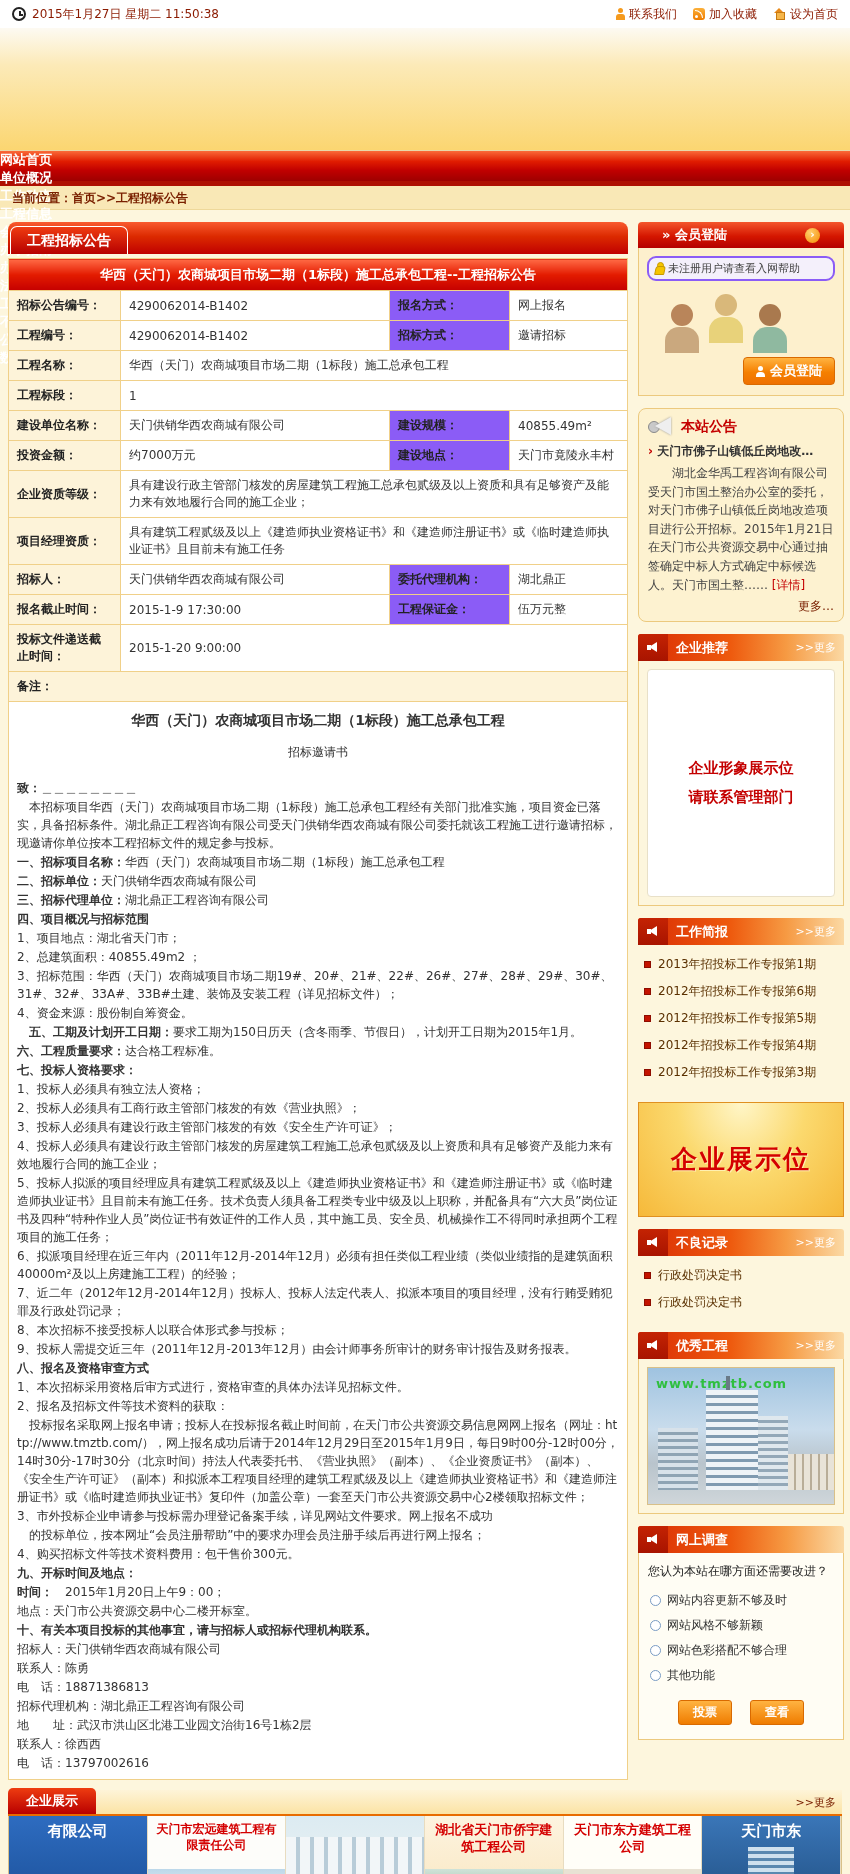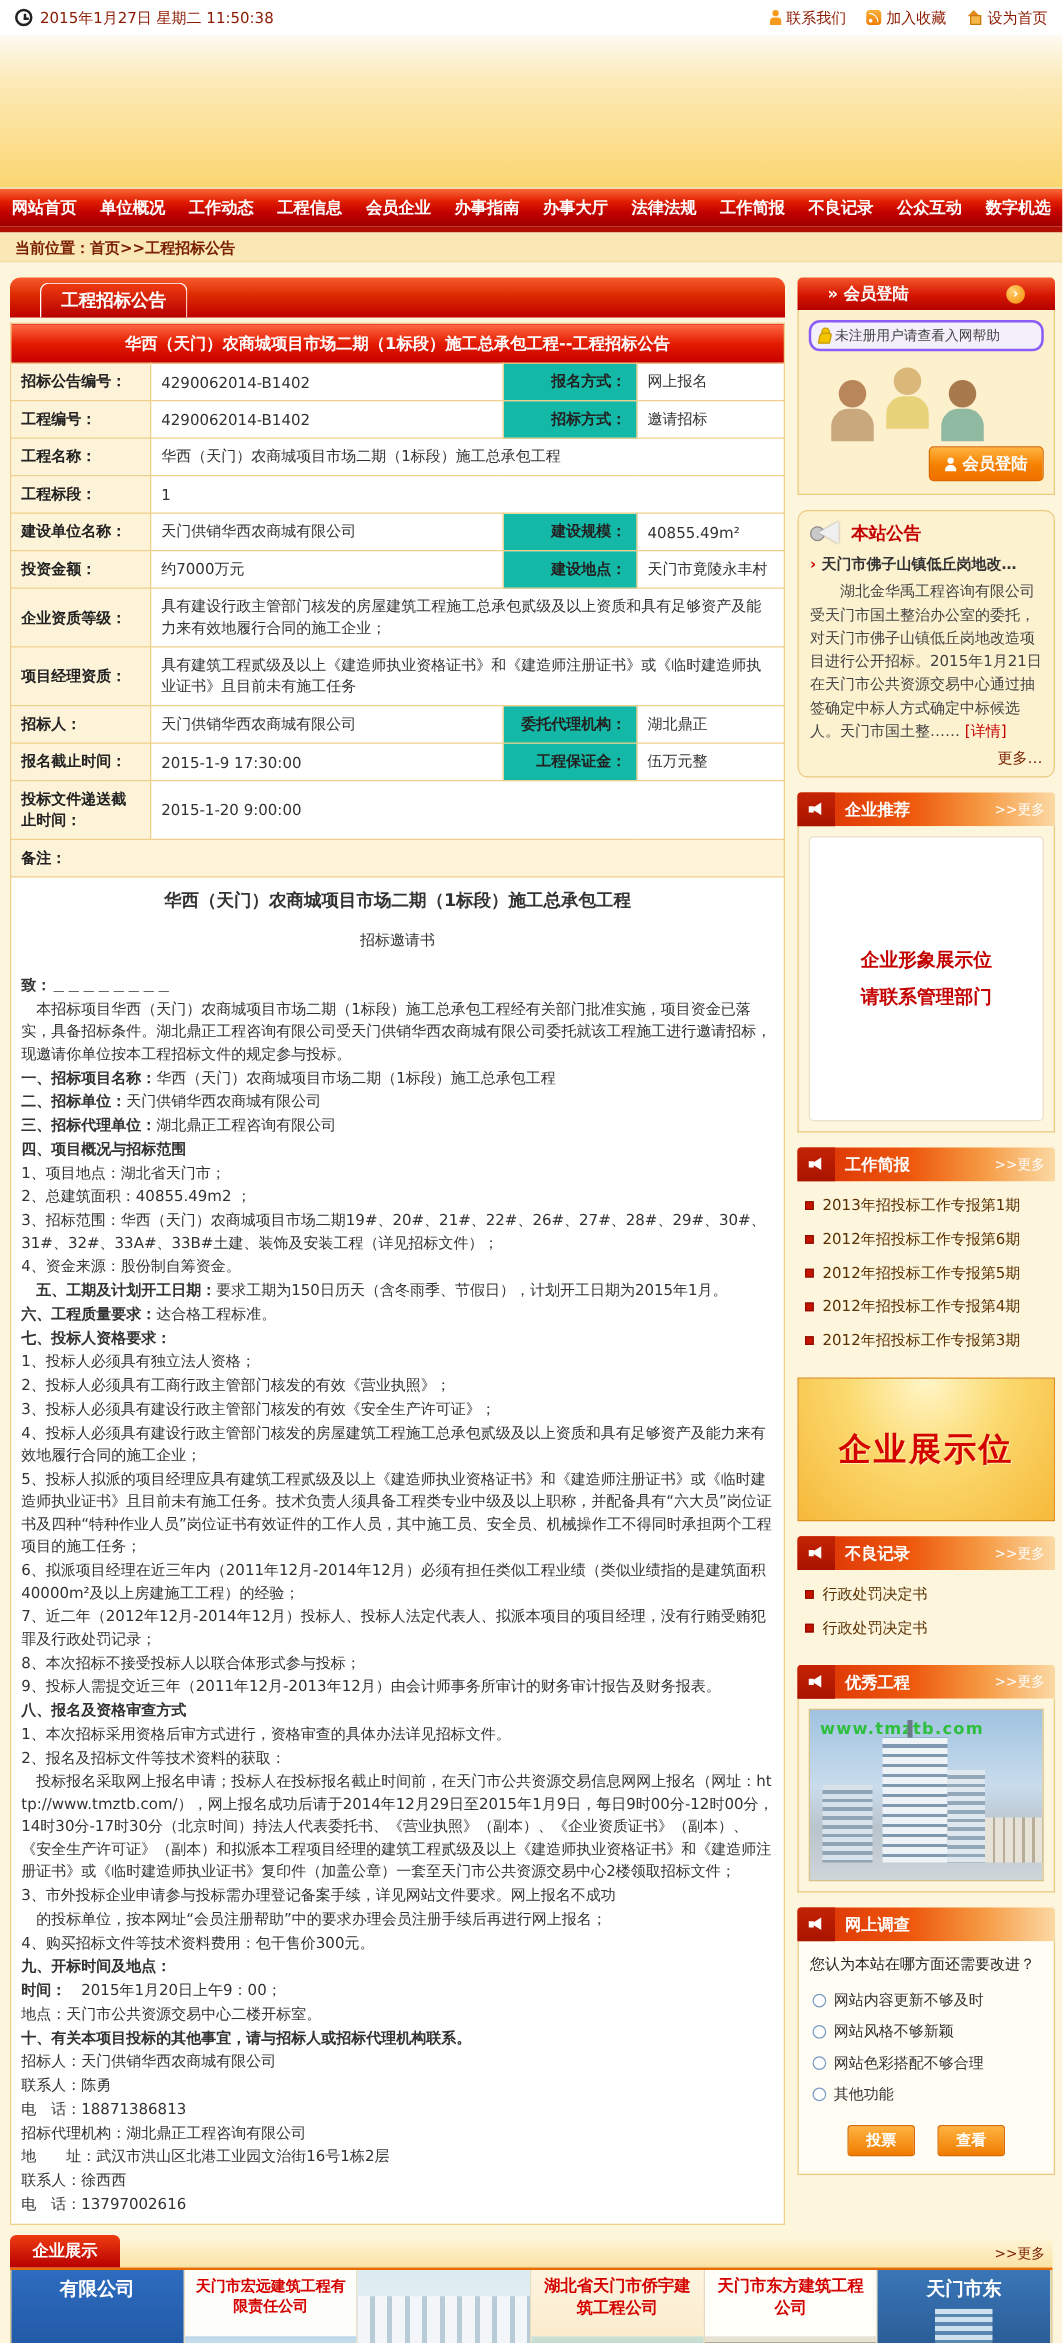--- a/index.html
+++ b/index.html
@@ -36,46 +36,46 @@
   .ico-home { width: 13px; height: 12px; position: relative; }
   .ico-home::before { content: ""; position: absolute; top: 0; left: 1px;
     border-left: 5.5px solid transparent; border-right: 5.5px solid transparent;
     border-bottom: 5px solid #e88a1a; }
   .ico-home::after { content: ""; position: absolute; bottom: 0; left: 3px; width: 7px;
     height: 6px; background: #f5b64a; border: 1px solid #c87a10; }
   
   .banner { height: 122px;
     background: linear-gradient(180deg, #fdfaf2 0%, #fceab8 30%, #fbd671 100%); }
   
-  .nav { height: 31px; display: flex; align-items: center; justify-content: space-around;
+  .nav { height: 31px; display: flex; justify-content: space-around;
     background: linear-gradient(180deg, #fa6a38 0%, #e01c00 35%, #c00000 65%, #9e0000 100%);
-    border-top: 1px solid #e9d8a8; }
+    border-top: 1px solid #e9d8a8; flex-direction: column; }
   .nav-item { color: #fff; font-weight: bold; font-size: 13px; text-decoration: none;
     cursor: pointer; white-space: nowrap; }
   .nav-sub { height: 5px; background: #ae0f02; }
   
   .crumb { height: 24px; line-height: 24px; background: #f9e8b6; color: #7a2000;
     font-weight: bold; padding: 0 12px; border-bottom: 1px solid #eed89a; }
   
   .content { display: flex; gap: 10px; padding: 12px 6px 10px 8px; background: #fdf6dd;
     align-items: flex-start; }
   .col-left { width: 620px; }
   .col-right { width: 206px; }
   
   .main-head { height: 32px; border-radius: 8px 8px 0 0; position: relative;
     background: linear-gradient(180deg, #f95a2e 0%, #dc2a00 45%, #c00000 100%); }
-  .main-tab { position: absolute; left: 24px; bottom: 0; padding: 5px 16px 4px;
+  .main-tab { position: absolute; left: 2px; bottom: 0; padding: 5px 16px 4px;
     background: linear-gradient(180deg, #ef3b10, #b60000); border: 1px solid #fff;
     border-bottom: none; border-radius: 7px 7px 0 0; color: #fff; font-weight: bold;
     font-size: 14px; }
   table.notice { width: 100%; border-collapse: collapse; background: #fff;
     border: 1px solid #e3b75c; margin-top: 4px; }
   table.notice td { border: 1px solid #f0d089; padding: 6px 8px; vertical-align: middle; }
   td.lbl { background: #fdf3d9; font-weight: bold; color: #222; width: 112px; }
-  td.lbl2 { background: #14b8a6; font-weight: bold; color: #222; width: 107px; text-align: right; }
+  td.lbl2 { background: #8b5cf6; font-weight: bold; color: #222; width: 120px; }
   td.val { background: #fff; }
   td.ttl { background: linear-gradient(180deg, #ff6a45 0%, #e31b00 50%, #c50000 100%);
     color: #fff; font-weight: bold; text-align: center; height: 32px; font-size: 13px; }
   
   td.doccell { background: #fff; padding: 10px 8px 16px; }
   .doc-title { text-align: center; font-weight: bold; font-size: 14px; margin: 4px 0 14px; }
   .doc-sub { text-align: center; font-size: 12px; margin-bottom: 18px; }
   .doc-line { font-size: 12px; line-height: 1.5; margin: 1px 0; word-break: break-all; }
   
   .sbox { margin-bottom: 12px; }

